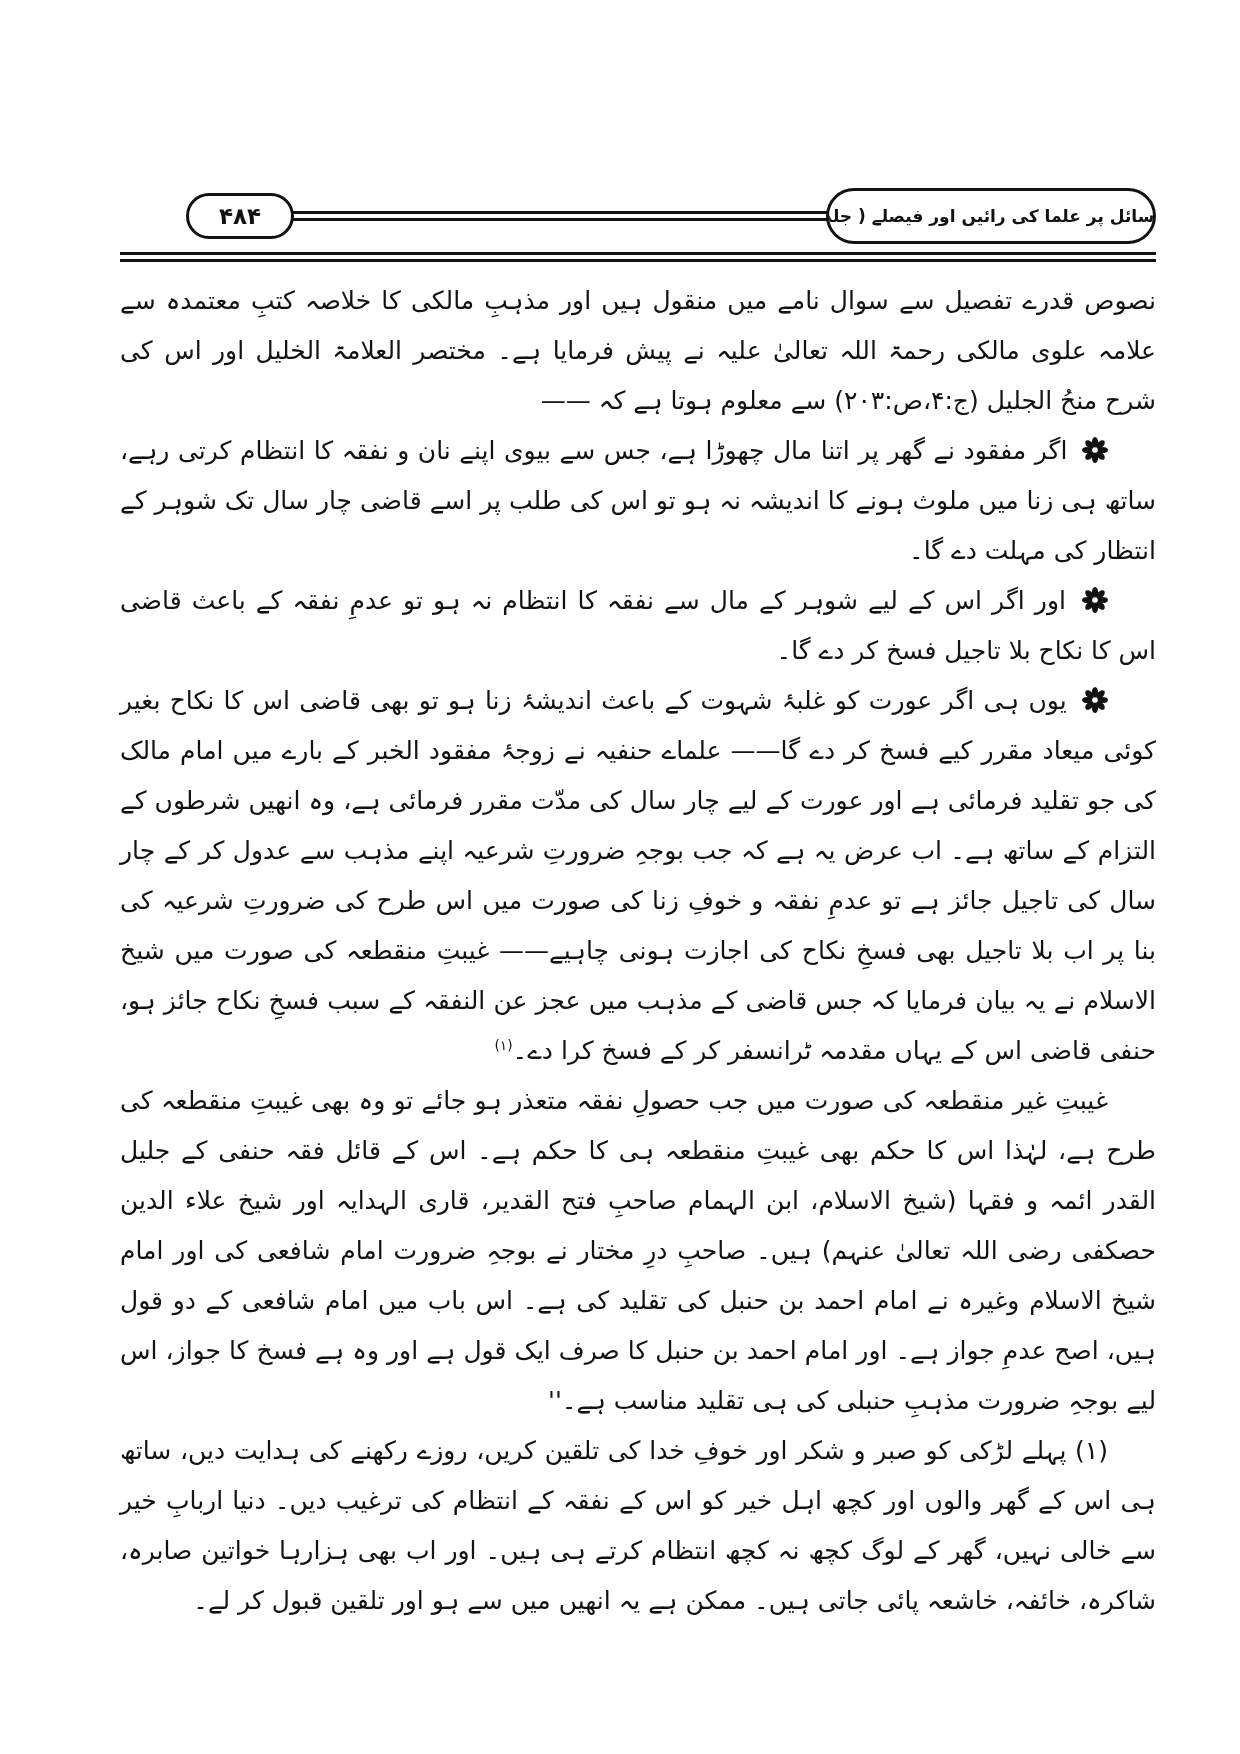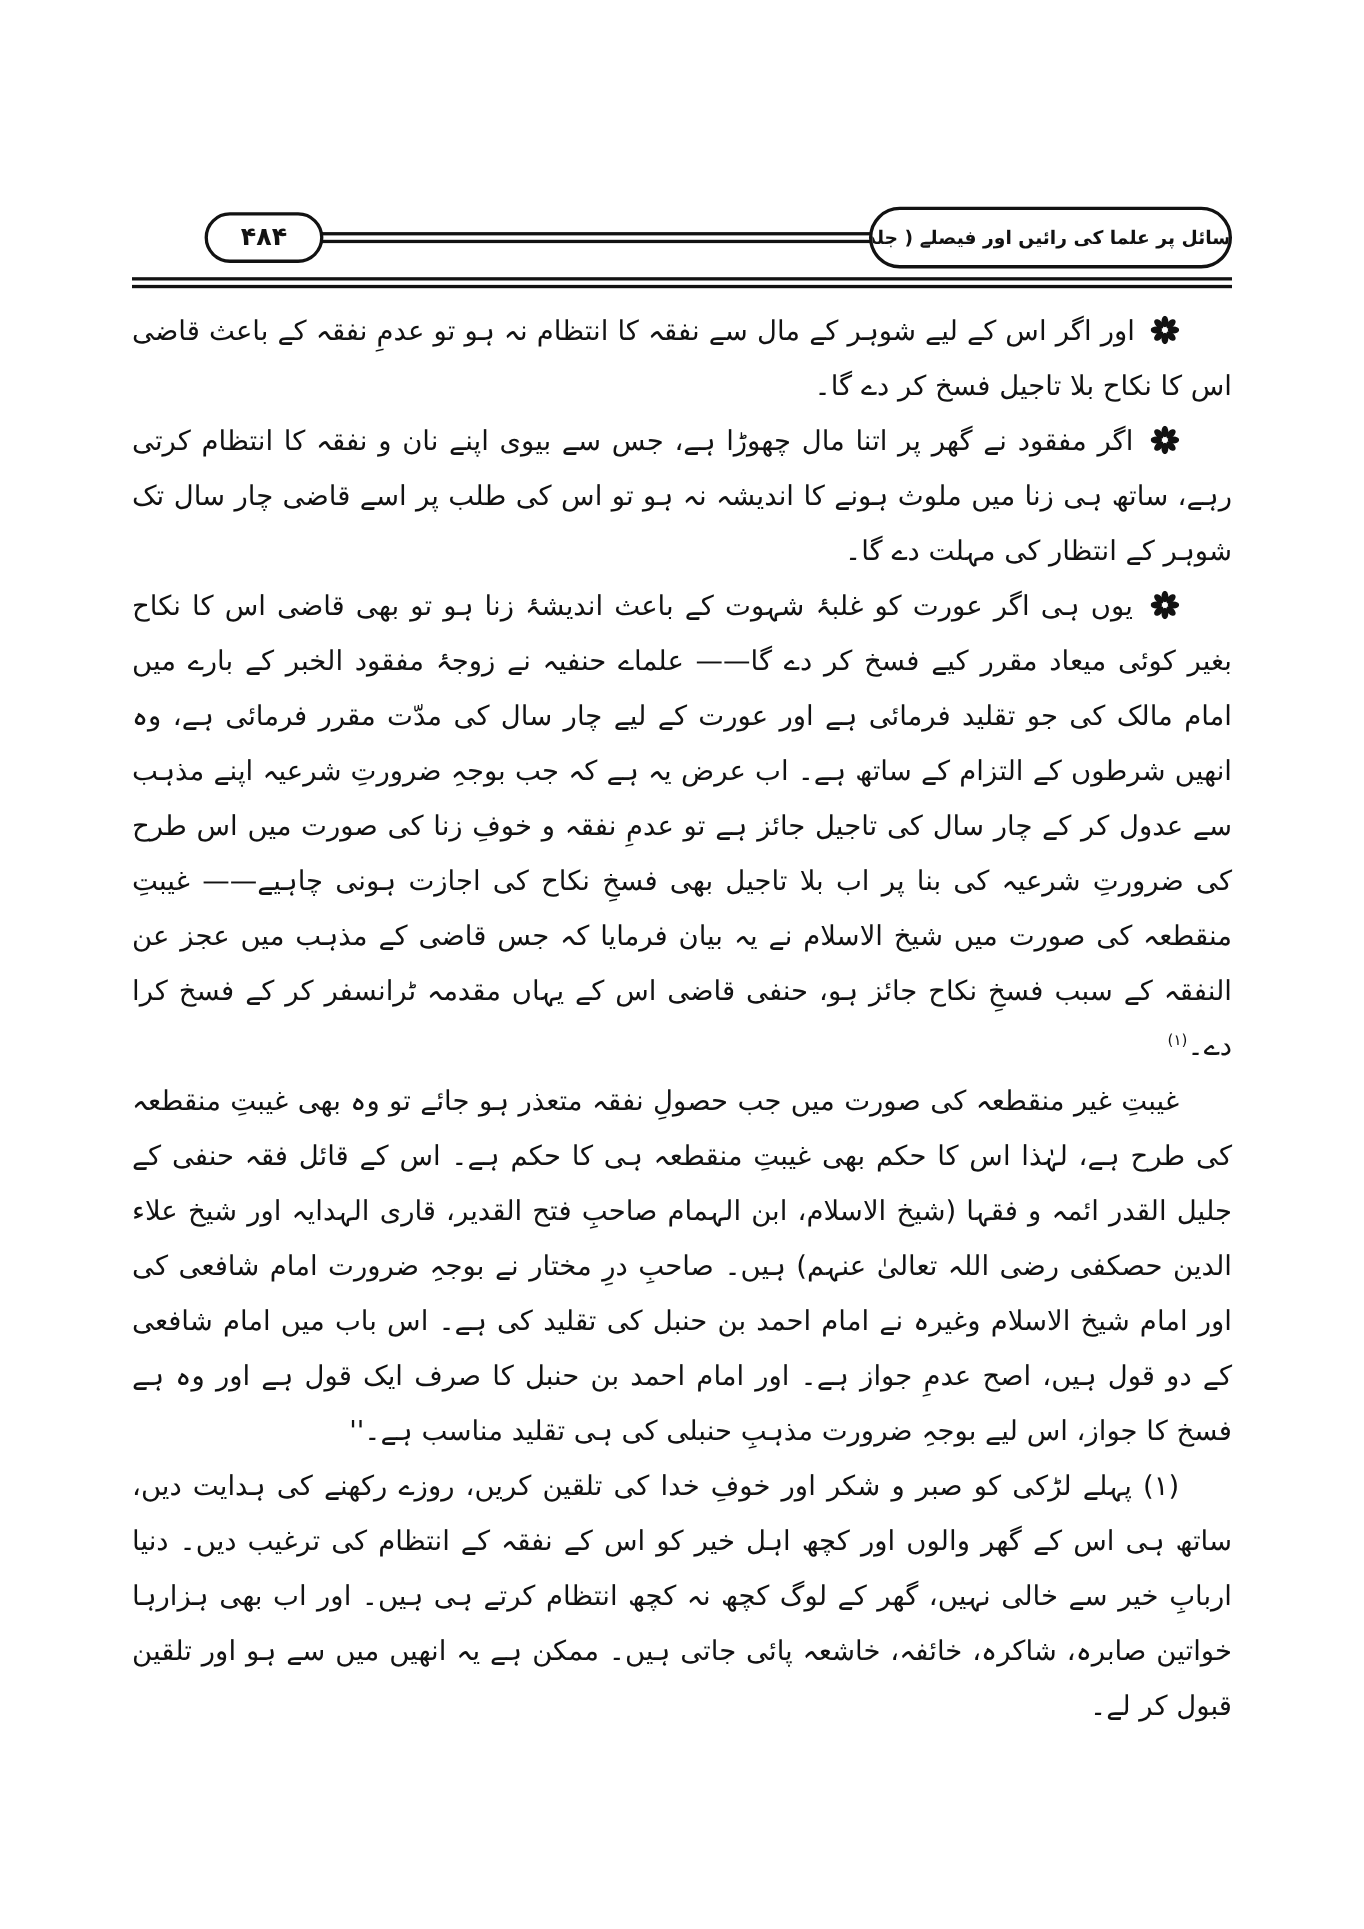--- a/index.html
+++ b/index.html
@@ -5,21 +5,21 @@
   html, body { margin: 0; padding: 0; background: #ffffff; }
   .page {
     position: relative;
     width: 1240px;
     height: 1754px;
     margin: 0 auto;
     background: #ffffff;
     color: #121212;
     font-family: "DejaVu Sans", "Liberation Sans", sans-serif;
     box-sizing: border-box;
-    padding: 188px 120px 0 120px;
+    padding: 188px 84px 0 120px;
     overflow: hidden;
   }
 
   
   .header-row {
     direction: ltr;
     display: flex;
     align-items: center;
     height: 56px;
   }
@@ -115,20 +115,32 @@
       </div>
       <div class="connector"></div>
       <div class="title-cartouche">
         <span>جدید مسائل پر علما کی رائیں اور فیصلے ( جلد اول )</span>
       </div>
     </div>
     <div class="header-double-rule"></div>
   </header>
 
   <main class="body-text">
+      <div class="para plain">نصوص قدرے تفصیل سے سوال نامے میں منقول ہیں اور مذہبِ مالکی کا خلاصہ کتبِ معتمدہ سے علامہ علوی مالکی رحمۃ اللہ تعالیٰ علیہ نے پیش فرمایا ہے۔ مختصر العلامۃ الخلیل اور اس کی شرح منحُ الجلیل (ج:۴،ص:۲۰۳) سے معلوم ہوتا ہے کہ ——</div>
+      <div class="para marker"><svg viewBox="0 0 26 26" class="rosette">
+          <ellipse cx="13" cy="5.2" rx="3.1" ry="5.2" fill="#121212" transform="rotate(0 13 13)"></ellipse>
+          <ellipse cx="13" cy="5.2" rx="3.1" ry="5.2" fill="#121212" transform="rotate(45 13 13)"></ellipse>
+          <ellipse cx="13" cy="5.2" rx="3.1" ry="5.2" fill="#121212" transform="rotate(90 13 13)"></ellipse>
+          <ellipse cx="13" cy="5.2" rx="3.1" ry="5.2" fill="#121212" transform="rotate(135 13 13)"></ellipse>
+          <ellipse cx="13" cy="5.2" rx="3.1" ry="5.2" fill="#121212" transform="rotate(180 13 13)"></ellipse>
+          <ellipse cx="13" cy="5.2" rx="3.1" ry="5.2" fill="#121212" transform="rotate(225 13 13)"></ellipse>
+          <ellipse cx="13" cy="5.2" rx="3.1" ry="5.2" fill="#121212" transform="rotate(270 13 13)"></ellipse>
+          <ellipse cx="13" cy="5.2" rx="3.1" ry="5.2" fill="#121212" transform="rotate(315 13 13)"></ellipse>
+          <circle cx="13" cy="13" r="2.1" fill="#ffffff"></circle>
+        </svg> اگر مفقود نے گھر پر اتنا مال چھوڑا ہے، جس سے بیوی اپنے نان و نفقہ کا انتظام کرتی رہے، ساتھ ہی زنا میں ملوث ہونے کا اندیشہ نہ ہو تو اس کی طلب پر اسے قاضی چار سال تک شوہر کے انتظار کی مہلت دے گا۔</div>
       <div class="para marker"><svg viewBox="0 0 26 26" class="rosette">
           <ellipse cx="13" cy="5.2" rx="3.1" ry="5.2" fill="#121212" transform="rotate(0 13 13)"></ellipse>
           <ellipse cx="13" cy="5.2" rx="3.1" ry="5.2" fill="#121212" transform="rotate(45 13 13)"></ellipse>
           <ellipse cx="13" cy="5.2" rx="3.1" ry="5.2" fill="#121212" transform="rotate(90 13 13)"></ellipse>
           <ellipse cx="13" cy="5.2" rx="3.1" ry="5.2" fill="#121212" transform="rotate(135 13 13)"></ellipse>
           <ellipse cx="13" cy="5.2" rx="3.1" ry="5.2" fill="#121212" transform="rotate(180 13 13)"></ellipse>
           <ellipse cx="13" cy="5.2" rx="3.1" ry="5.2" fill="#121212" transform="rotate(225 13 13)"></ellipse>
           <ellipse cx="13" cy="5.2" rx="3.1" ry="5.2" fill="#121212" transform="rotate(270 13 13)"></ellipse>
           <ellipse cx="13" cy="5.2" rx="3.1" ry="5.2" fill="#121212" transform="rotate(315 13 13)"></ellipse>
           <circle cx="13" cy="13" r="2.1" fill="#ffffff"></circle>
@@ -136,29 +148,18 @@
       <div class="para marker"><svg viewBox="0 0 26 26" class="rosette">
           <ellipse cx="13" cy="5.2" rx="3.1" ry="5.2" fill="#121212" transform="rotate(0 13 13)"></ellipse>
           <ellipse cx="13" cy="5.2" rx="3.1" ry="5.2" fill="#121212" transform="rotate(45 13 13)"></ellipse>
           <ellipse cx="13" cy="5.2" rx="3.1" ry="5.2" fill="#121212" transform="rotate(90 13 13)"></ellipse>
           <ellipse cx="13" cy="5.2" rx="3.1" ry="5.2" fill="#121212" transform="rotate(135 13 13)"></ellipse>
           <ellipse cx="13" cy="5.2" rx="3.1" ry="5.2" fill="#121212" transform="rotate(180 13 13)"></ellipse>
           <ellipse cx="13" cy="5.2" rx="3.1" ry="5.2" fill="#121212" transform="rotate(225 13 13)"></ellipse>
           <ellipse cx="13" cy="5.2" rx="3.1" ry="5.2" fill="#121212" transform="rotate(270 13 13)"></ellipse>
           <ellipse cx="13" cy="5.2" rx="3.1" ry="5.2" fill="#121212" transform="rotate(315 13 13)"></ellipse>
           <circle cx="13" cy="13" r="2.1" fill="#ffffff"></circle>
-        </svg> اگر مفقود نے گھر پر اتنا مال چھوڑا ہے، جس سے بیوی اپنے نان و نفقہ کا انتظام کرتی رہے، ساتھ ہی زنا میں ملوث ہونے کا اندیشہ نہ ہو تو اس کی طلب پر اسے قاضی چار سال تک شوہر کے انتظار کی مہلت دے گا۔</div>
-      <div class="para marker"><svg viewBox="0 0 26 26" class="rosette">
-          <ellipse cx="13" cy="5.2" rx="3.1" ry="5.2" fill="#121212" transform="rotate(0 13 13)"></ellipse>
-          <ellipse cx="13" cy="5.2" rx="3.1" ry="5.2" fill="#121212" transform="rotate(45 13 13)"></ellipse>
-          <ellipse cx="13" cy="5.2" rx="3.1" ry="5.2" fill="#121212" transform="rotate(90 13 13)"></ellipse>
-          <ellipse cx="13" cy="5.2" rx="3.1" ry="5.2" fill="#121212" transform="rotate(135 13 13)"></ellipse>
-          <ellipse cx="13" cy="5.2" rx="3.1" ry="5.2" fill="#121212" transform="rotate(180 13 13)"></ellipse>
-          <ellipse cx="13" cy="5.2" rx="3.1" ry="5.2" fill="#121212" transform="rotate(225 13 13)"></ellipse>
-          <ellipse cx="13" cy="5.2" rx="3.1" ry="5.2" fill="#121212" transform="rotate(270 13 13)"></ellipse>
-          <ellipse cx="13" cy="5.2" rx="3.1" ry="5.2" fill="#121212" transform="rotate(315 13 13)"></ellipse>
-          <circle cx="13" cy="13" r="2.1" fill="#ffffff"></circle>
         </svg> یوں ہی اگر عورت کو غلبۂ شہوت کے باعث اندیشۂ زنا ہو تو بھی قاضی اس کا نکاح بغیر کوئی میعاد مقرر کیے فسخ کر دے گا—— علماے حنفیہ نے زوجۂ مفقود الخبر کے بارے میں امام مالک کی جو تقلید فرمائی ہے اور عورت کے لیے چار سال کی مدّت مقرر فرمائی ہے، وہ انھیں شرطوں کے التزام کے ساتھ ہے۔ اب عرض یہ ہے کہ جب بوجہِ ضرورتِ شرعیہ اپنے مذہب سے عدول کر کے چار سال کی تاجیل جائز ہے تو عدمِ نفقہ و خوفِ زنا کی صورت میں اس طرح کی ضرورتِ شرعیہ کی بنا پر اب بلا تاجیل بھی فسخِ نکاح کی اجازت ہونی چاہیے—— غیبتِ منقطعہ کی صورت میں شیخ الاسلام نے یہ بیان فرمایا کہ جس قاضی کے مذہب میں عجز عن النفقہ کے سبب فسخِ نکاح جائز ہو، حنفی قاضی اس کے یہاں مقدمہ ٹرانسفر کر کے فسخ کرا دے۔<sup>(۱)</sup></div>
       <div class="para plain-indent">غیبتِ غیر منقطعہ کی صورت میں جب حصولِ نفقہ متعذر ہو جائے تو وہ بھی غیبتِ منقطعہ کی طرح ہے، لہٰذا اس کا حکم بھی غیبتِ منقطعہ ہی کا حکم ہے۔ اس کے قائل فقہ حنفی کے جلیل القدر ائمہ و فقہا (شیخ الاسلام، ابن الہمام صاحبِ فتح القدیر، قاری الہدایہ اور شیخ علاء الدین حصکفی رضی اللہ تعالیٰ عنہم) ہیں۔ صاحبِ درِ مختار نے بوجہِ ضرورت امام شافعی کی اور امام شیخ الاسلام وغیرہ نے امام احمد بن حنبل کی تقلید کی ہے۔ اس باب میں امام شافعی کے دو قول ہیں، اصح عدمِ جواز ہے۔ اور امام احمد بن حنبل کا صرف ایک قول ہے اور وہ ہے فسخ کا جواز، اس لیے بوجہِ ضرورت مذہبِ حنبلی کی ہی تقلید مناسب ہے۔''</div>
       <div class="para numbered">(۱) پہلے لڑکی کو صبر و شکر اور خوفِ خدا کی تلقین کریں، روزے رکھنے کی ہدایت دیں، ساتھ ہی اس کے گھر والوں اور کچھ اہل خیر کو اس کے نفقہ کے انتظام کی ترغیب دیں۔ دنیا اربابِ خیر سے خالی نہیں، گھر کے لوگ کچھ نہ کچھ انتظام کرتے ہی ہیں۔ اور اب بھی ہزارہا خواتین صابرہ، شاکرہ، خائفہ، خاشعہ پائی جاتی ہیں۔ ممکن ہے یہ انھیں میں سے ہو اور تلقین قبول کر لے۔</div>
     </main>
 
 </div>
 
 </body></html>

